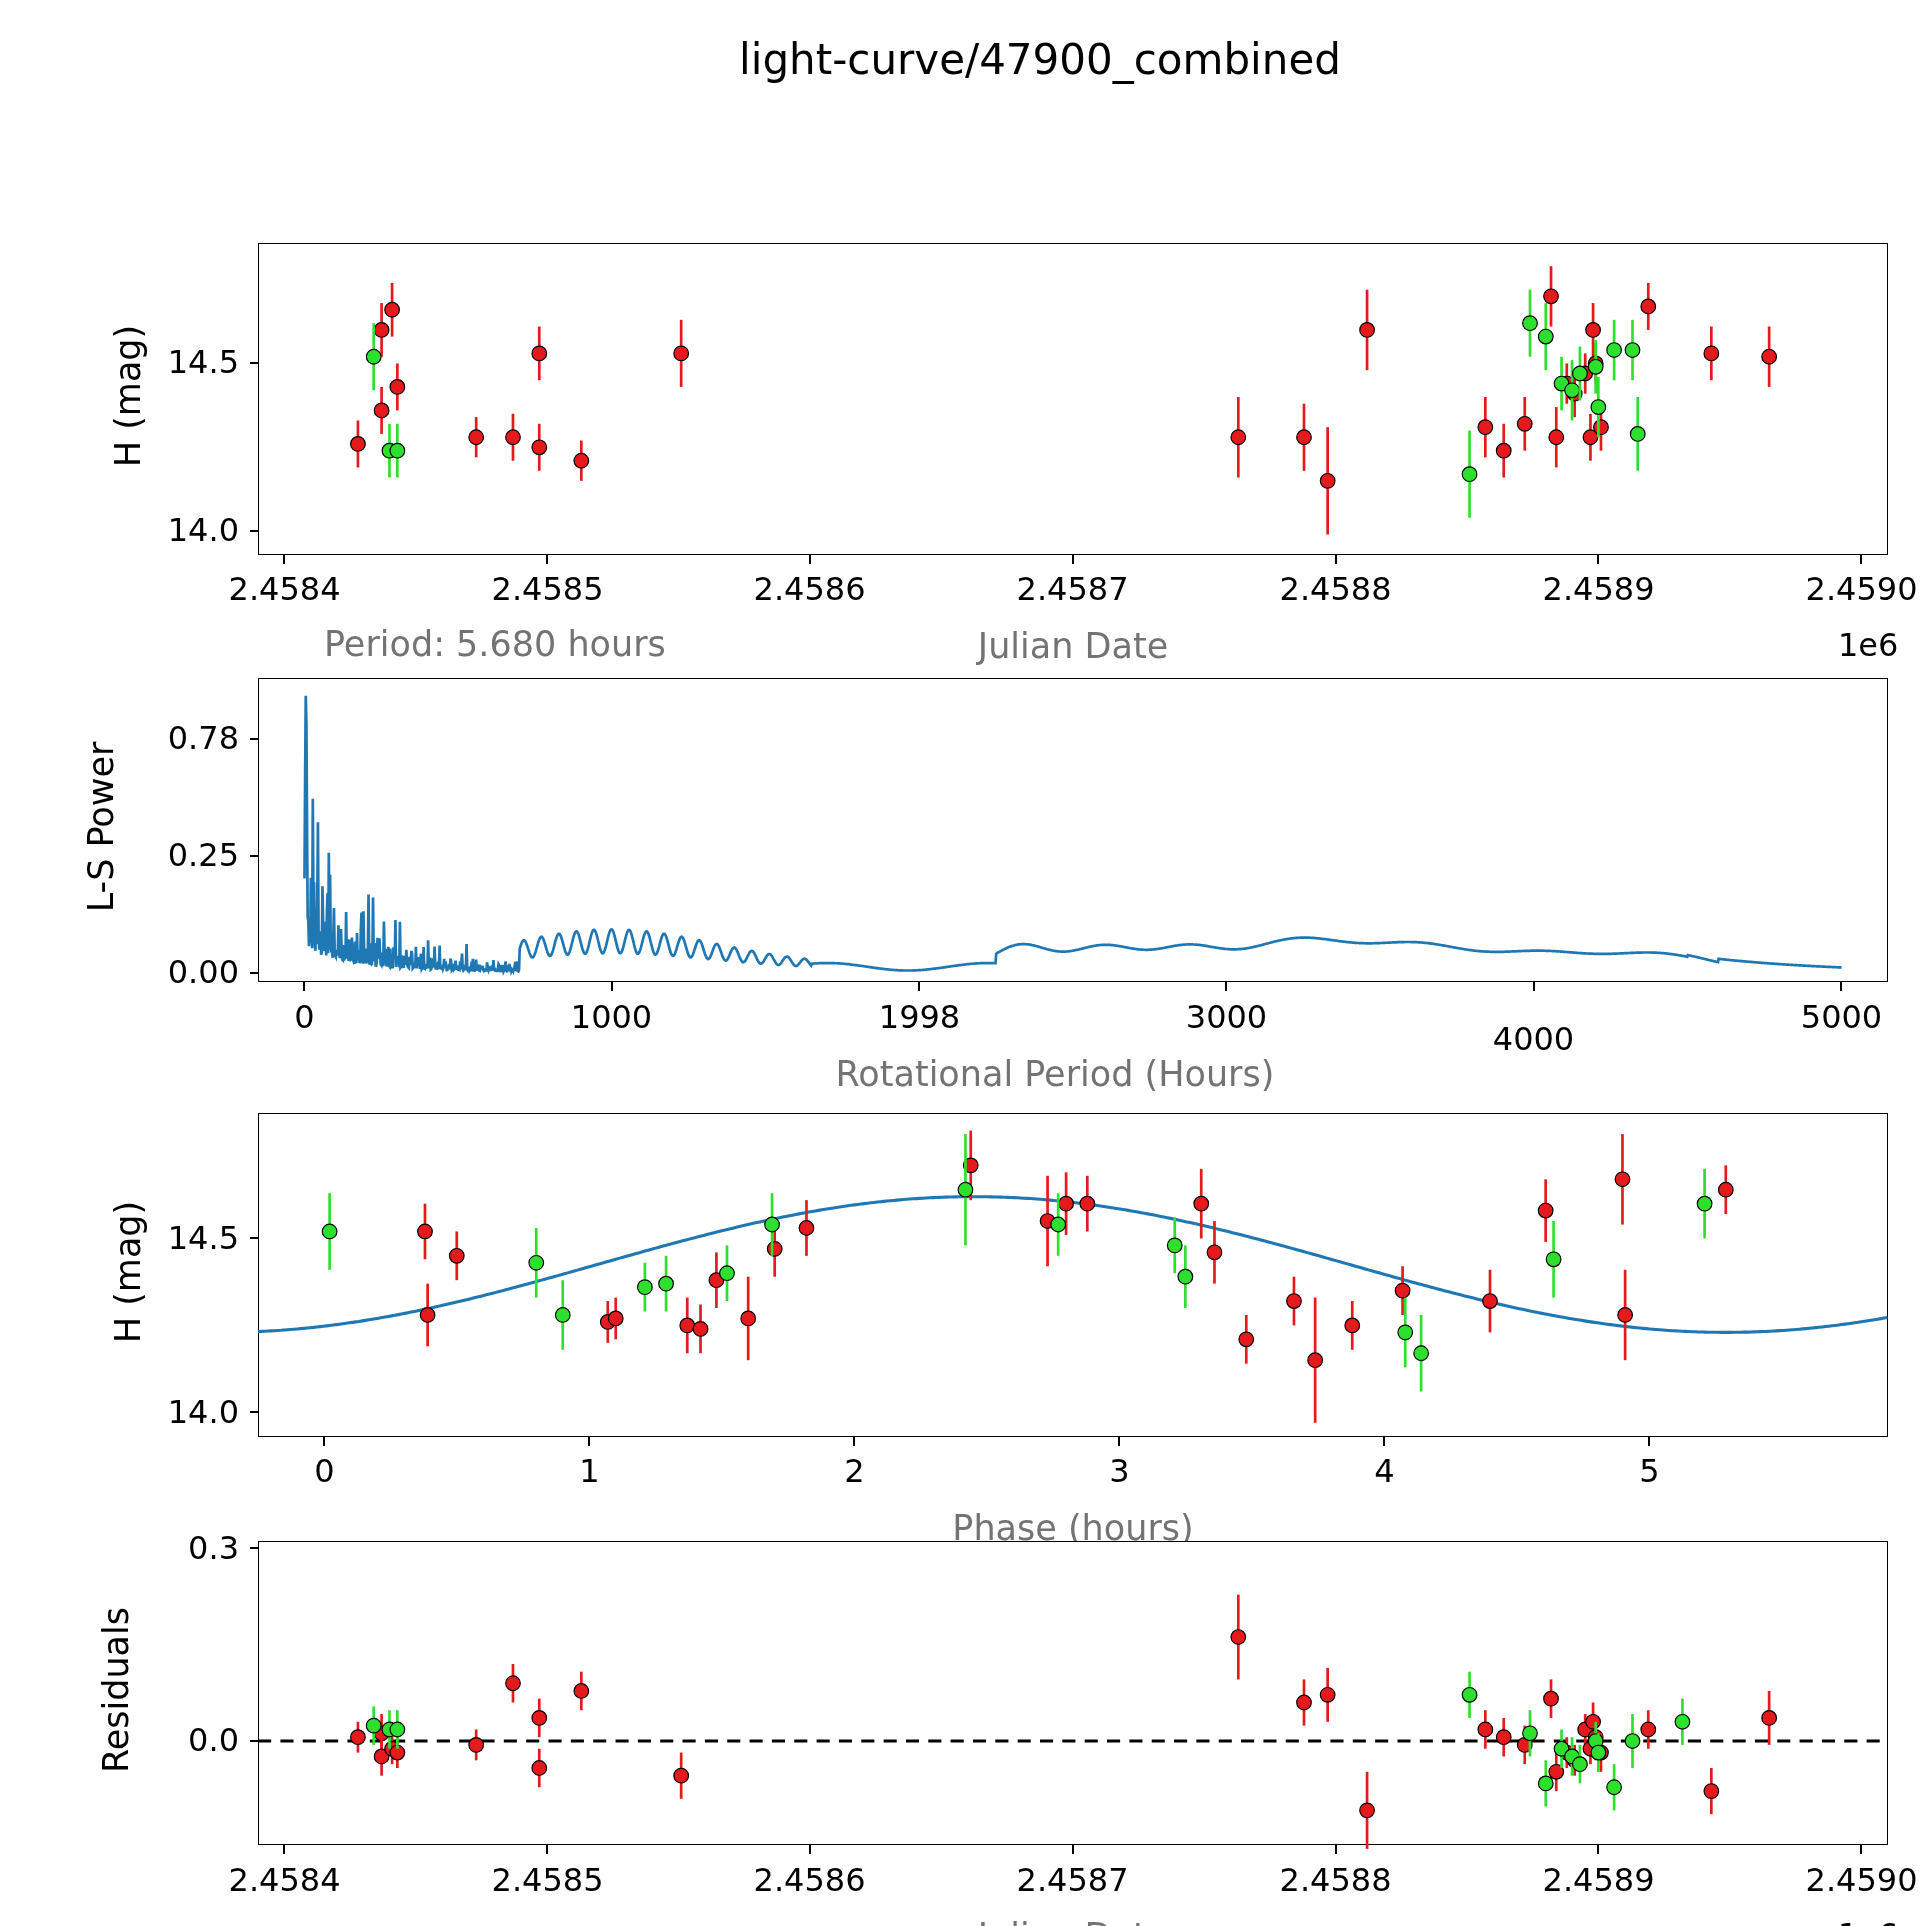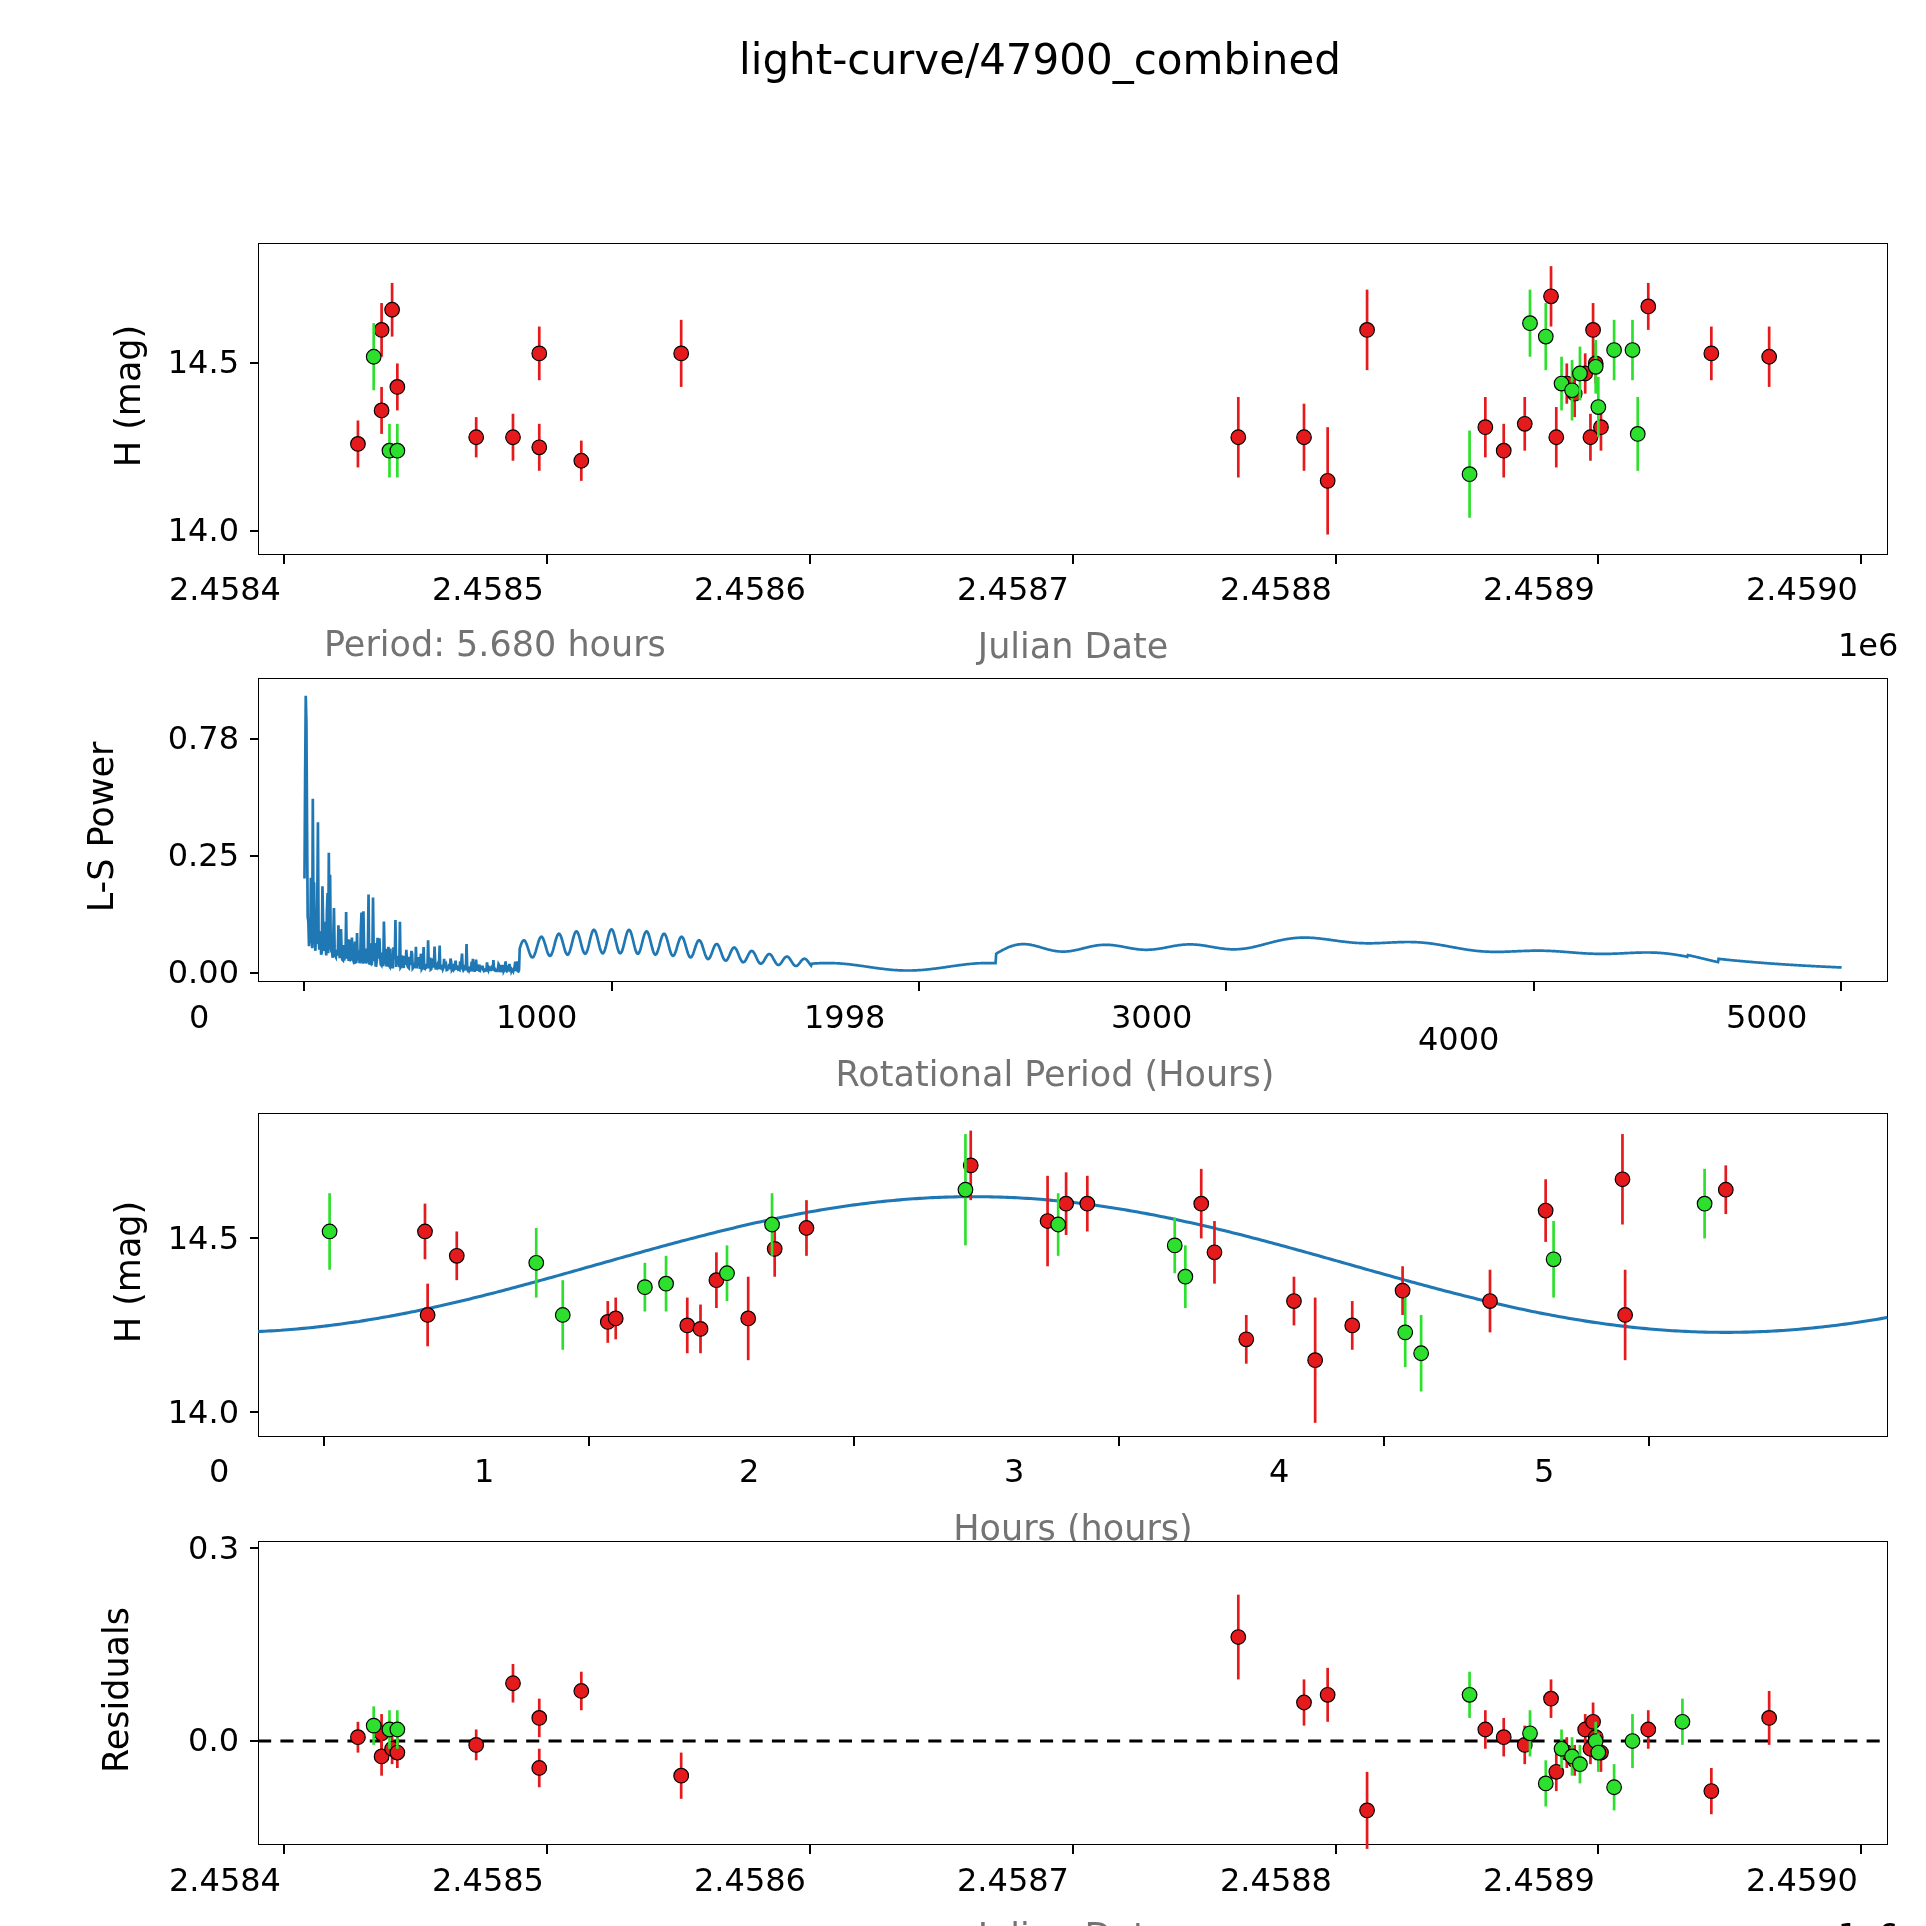--- a/index.html
+++ b/index.html
@@ -2,21 +2,21 @@
 <html style="font-size:6.2px"><head>
 <meta charset="utf-8">
 <style>
   html,body{margin:0;padding:0;background:#ffffff;}
   body{width:2080px;height:2080px;font-family:"DejaVu Sans",sans-serif;color:#000;}
   .page{position:relative;width:2080px;height:2080px;}
   .title{position:absolute;left:0;top:35px;width:2080px;text-align:center;font-size:42px;color:#000;}
   .panel{position:absolute;box-sizing:border-box;border:1.5px solid #000;background:#fff;}
   .axlabel{position:absolute;font-size:35px;color:#737373;text-align:center;}
   .ylabel{position:absolute;font-size:35px;color:#000;transform-origin:50% 50%;}
-  .tick{position:absolute;font-size:32px;color:#000;text-align:left;white-space:nowrap;}
+  .tick{position:absolute;font-size:32px;color:#000;text-align:center;white-space:nowrap;}
   .ytick{position:absolute;font-size:32px;color:#000;text-align:right;white-space:nowrap;}
   .offtxt{position:absolute;font-size:32px;color:#000;}
   svg{position:absolute;left:0;top:0;overflow:visible;}
   .tickmark{position:absolute;background:#000;}
 </style>
 </head>
 <body>
 
 <div class="page">
 
@@ -207,21 +207,21 @@
       <line x1="3648.1951219512193" y1="3368.709677419354" x2="3648.1951219512193" y2="3549.354838709676" stroke="#2ee02e" stroke-width="7"></line>
       <circle cx="3648.1951219512193" cy="3459.032258064515" r="19" fill="#2ee02e" stroke="#000" stroke-width="3"></circle>
       <line x1="3689.463414634146" y1="3413.8709677419356" x2="3689.463414634146" y2="3612.58064516129" stroke="#2ee02e" stroke-width="7"></line>
       <circle cx="3689.463414634146" cy="3513.2258064516127" r="19" fill="#2ee02e" stroke="#000" stroke-width="3"></circle>
       <line x1="4033.3658536585363" y1="3170.0000000000005" x2="4033.3658536585363" y2="3368.709677419354" stroke="#2ee02e" stroke-width="7"></line>
       <circle cx="4033.3658536585363" cy="3269.3548387096776" r="19" fill="#2ee02e" stroke="#000" stroke-width="3"></circle>
       <line x1="4425.414634146341" y1="3034.516129032258" x2="4425.414634146341" y2="3215.1612903225805" stroke="#2ee02e" stroke-width="7"></line>
       <circle cx="4425.414634146341" cy="3124.8387096774195" r="19" fill="#2ee02e" stroke="#000" stroke-width="3"></circle>
     </svg>
   <div class="ylabel" id="p3-ylabel" style="left: -65px; top: 1252px; width: 385px; text-align: center; transform: rotate(-90deg);">H (mag)</div>
-  <div class="axlabel" id="p3-xlabel" style="left: 258px; top: 1508px; width: 1630px;">Hours (hours)</div>
+  <div class="axlabel" id="p3-xlabel" style="left: 258px; top: 1508px; width: 1630px;">Phase (hours)</div>
 
   <div class="panel" id="panel4" style="left: 258px; top: 1541px; width: 1630px; height: 304px;"></div>
   <svg id="svg4" width="2080" height="2080" viewBox="0 0 5400 5400">
       <line x1="670" y1="4520" x2="4900" y2="4520" stroke="#000000" stroke-width="8" stroke-dasharray="34 24"></line>
       <line x1="929.258064516129" y1="4470" x2="929.258064516129" y2="4550" stroke="#e41a1c" stroke-width="7"></line>
       <circle cx="929.258064516129" cy="4510" r="19" fill="#e41a1c" stroke="#000" stroke-width="3"></circle>
       <line x1="990.6612903225807" y1="4450" x2="990.6612903225807" y2="4550" stroke="#e41a1c" stroke-width="7"></line>
       <circle cx="990.6612903225807" cy="4500" r="19" fill="#e41a1c" stroke="#000" stroke-width="3"></circle>
       <line x1="990.6612903225807" y1="4510" x2="990.6612903225807" y2="4610" stroke="#e41a1c" stroke-width="7"></line>
       <circle cx="990.6612903225807" cy="4560" r="19" fill="#e41a1c" stroke="#000" stroke-width="3"></circle>

